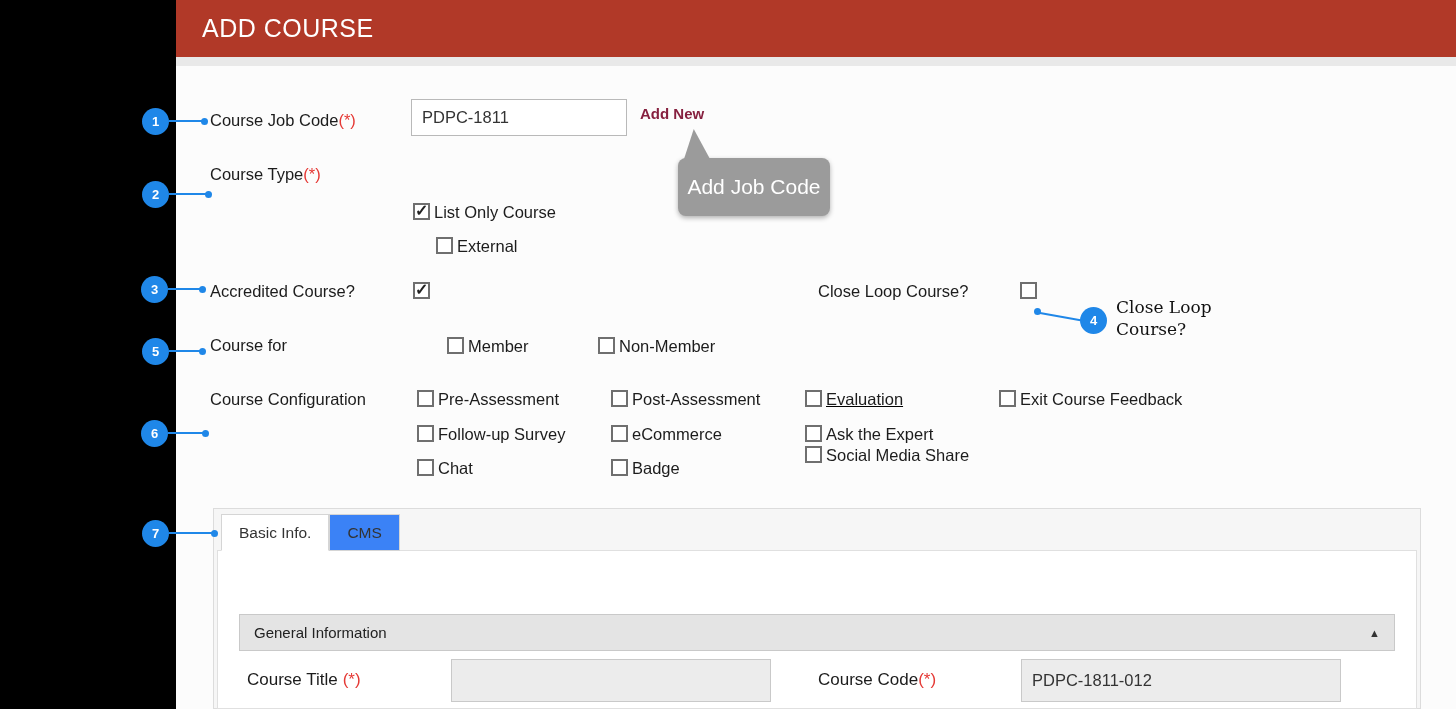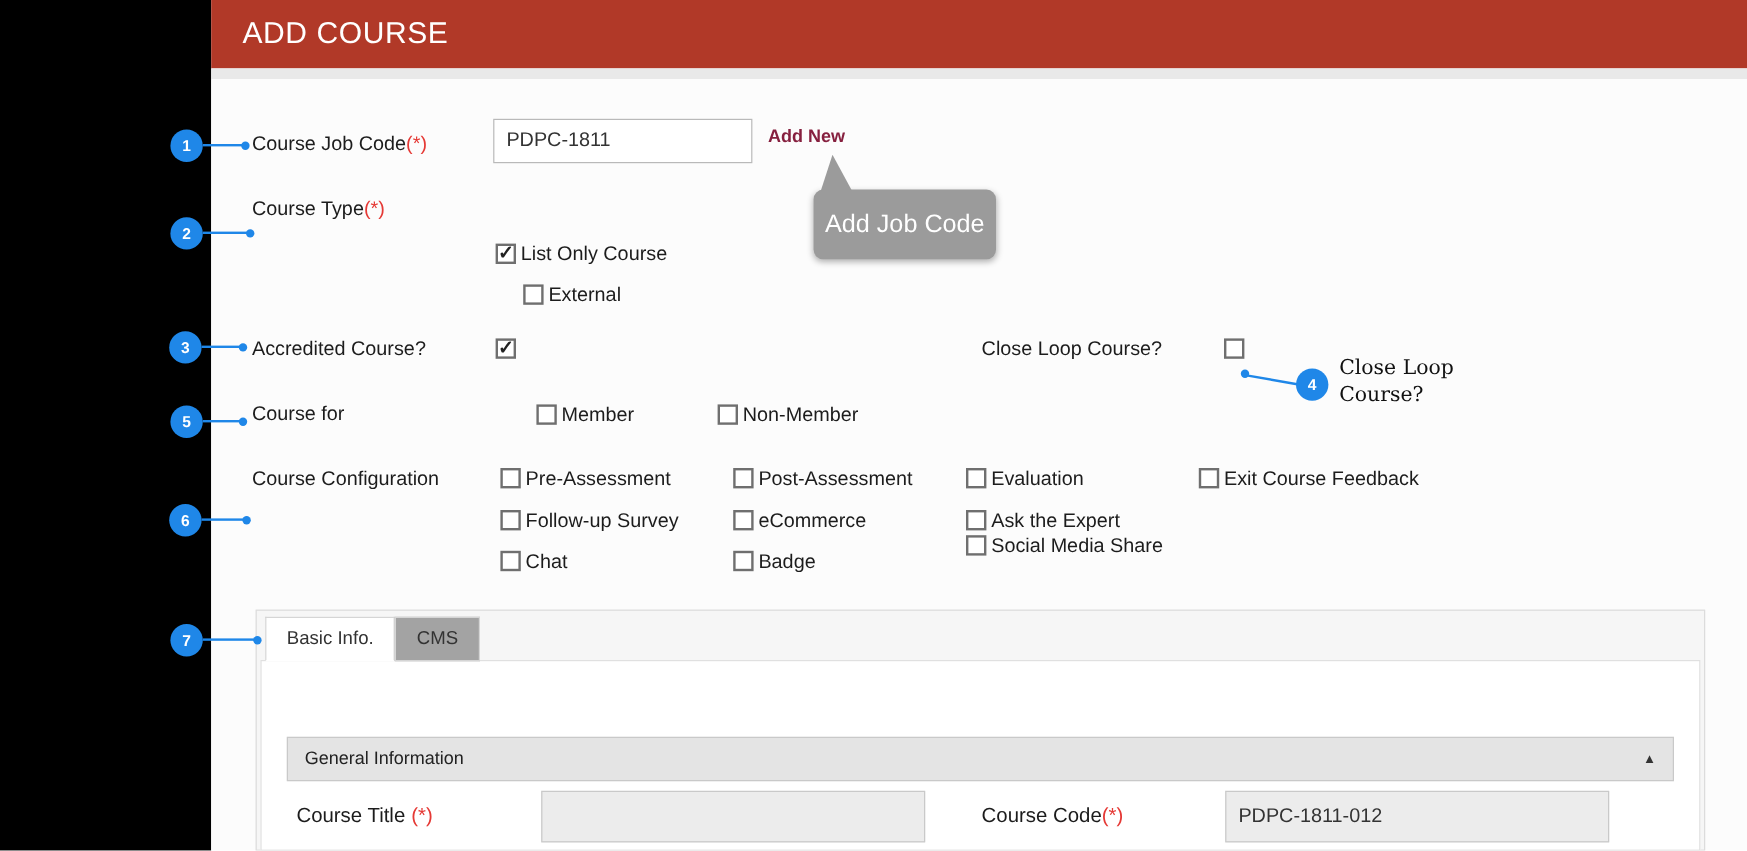--- a/index.html
+++ b/index.html
@@ -41,21 +41,21 @@
   .box { width:17px; height:17px; border:2px solid #6f6f6f; background:#fff; position:relative; flex:none; }
   .box.checked::after { content:"✓"; position:absolute; left:0px; top:-4px; font-size:16px;
                         font-weight:bold; color:#222; }
   .cb .cb-label { font-size:16.5px; color:#1c1c1c; margin-left:4px; white-space:nowrap; }
   .box.lone { position:absolute; }
 
   .tab-wrap { position:absolute; left:213px; top:508px; width:1208px; height:201px;
               border:1px solid #dcdcdc; background:#f6f6f6; }
   .tabs { position:absolute; left:221px; top:514px; display:flex; z-index:3; }
   .tab { height:37px; padding:0 17px; display:flex; align-items:center; font-size:15.5px; color:#333;
-         background:#a3a3a3; border:1px solid #d5d5d5; cursor:pointer; }
+         background:#3b82f6; border:1px solid #d5d5d5; cursor:pointer; }
   .tab.active { background:#fff; border-bottom:1px solid #fff; }
   .panel { position:absolute; left:217px; top:550px; width:1200px; height:159px; background:#fff;
            border:1px solid #e0e0e0; z-index:2; }
 
   .gi-bar { position:absolute; left:239px; top:614px; width:1156px; height:37px; background:#e4e4e4;
             border:1px solid #c9c9c9; display:flex; align-items:center; justify-content:space-between;
             padding:0 14px; font-size:15px; color:#222; cursor:pointer; z-index:3; }
   .gi-bar .caret { font-size:11px; color:#333; }
 
   .badge { position:absolute; width:27px; height:27px; border-radius:50%; background:#1f87e8;
@@ -115,21 +115,21 @@
   <div class="lbl" style="left:210px;top:390px;">Course Configuration</div>
 
   <div class="cb" style="left:417px;top:390px;">
     <span class="box"></span>
     <span class="cb-label">Pre-Assessment</span>
   </div>
   <div class="cb" style="left:611px;top:390px;">
     <span class="box"></span>
     <span class="cb-label">Post-Assessment</span>
   </div>
-  <div class="cb" style="left:805px;top:390px;">
+  <div class="cb" style="left:805px;top:390px;text-decoration:underline;">
     <span class="box"></span>
     <span class="cb-label">Evaluation</span>
   </div>
   <div class="cb" style="left:999px;top:390px;">
     <span class="box"></span>
     <span class="cb-label">Exit Course Feedback</span>
   </div>
   <div class="cb" style="left:417px;top:425px;">
     <span class="box"></span>
     <span class="cb-label">Follow-up Survey</span>

